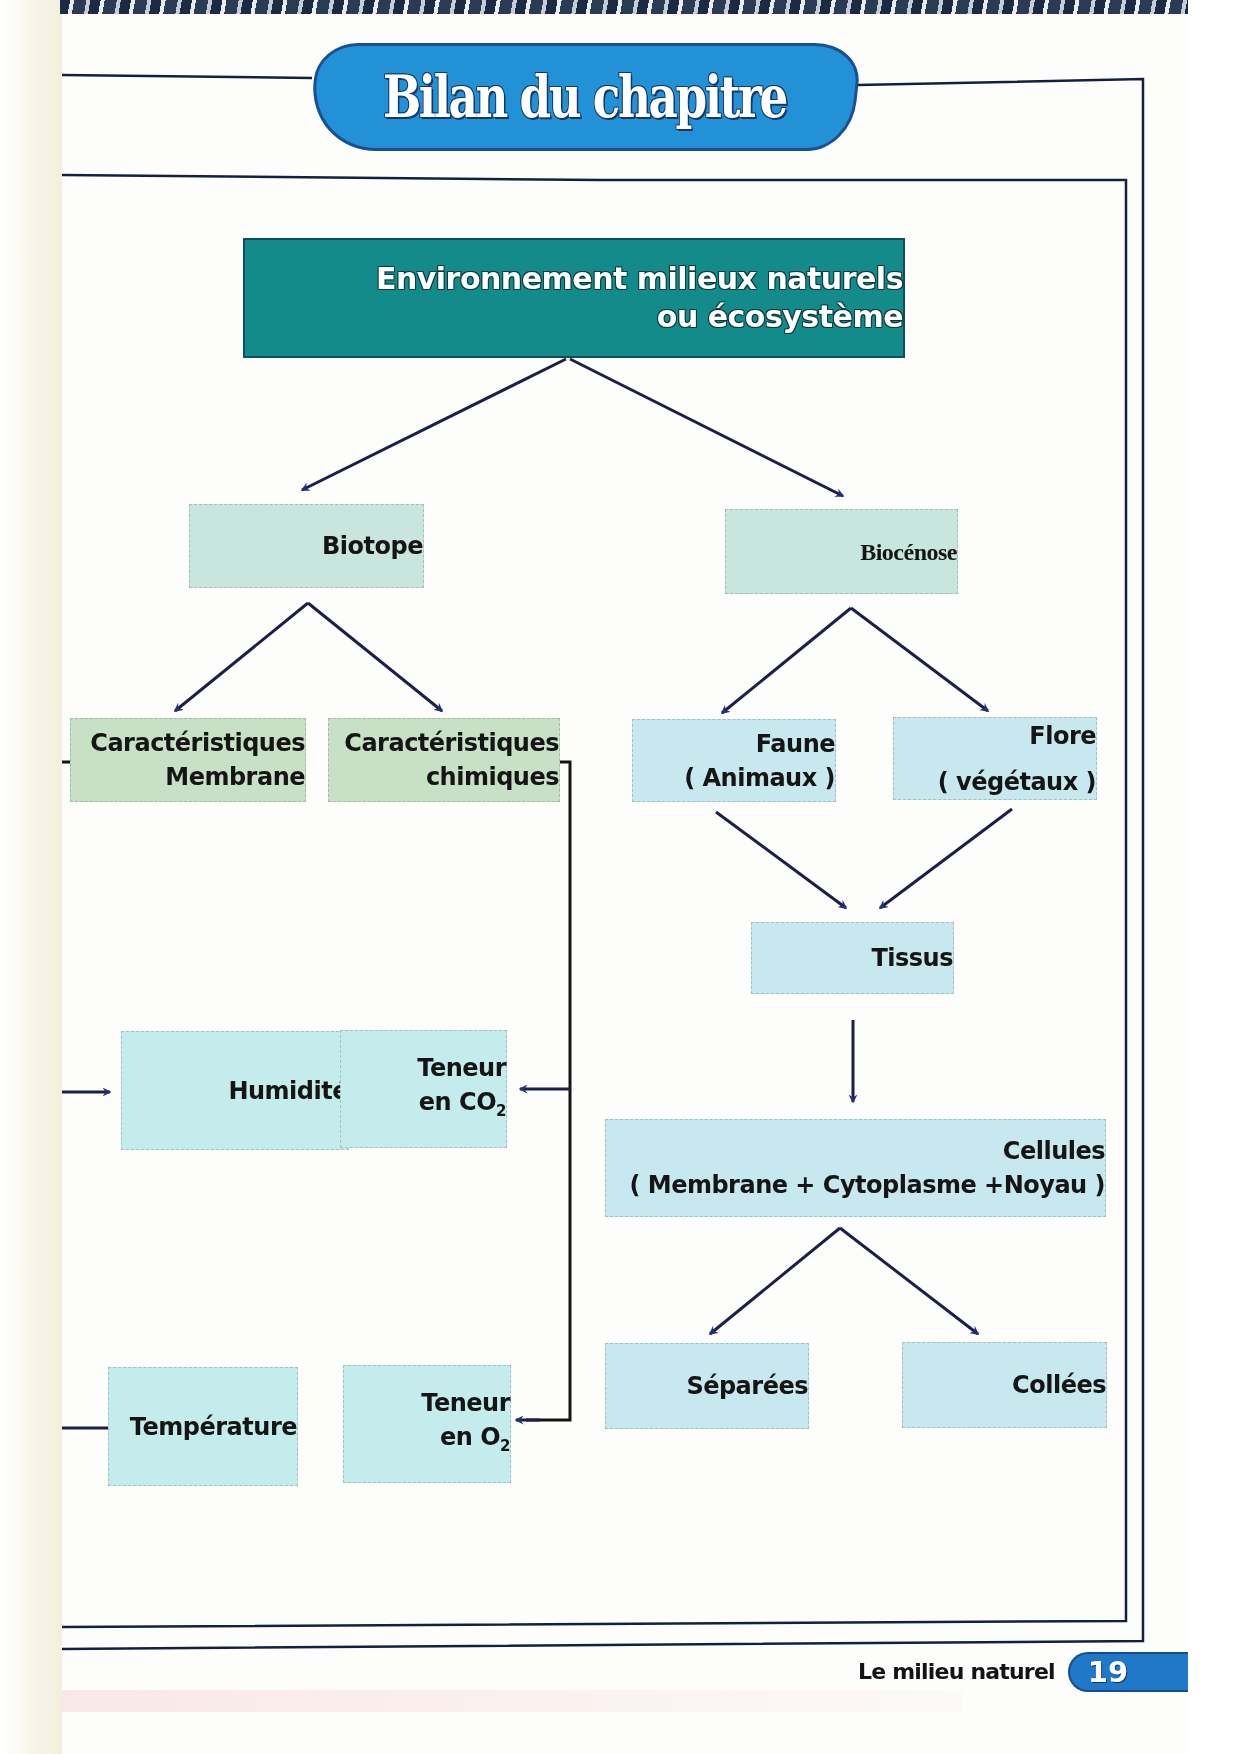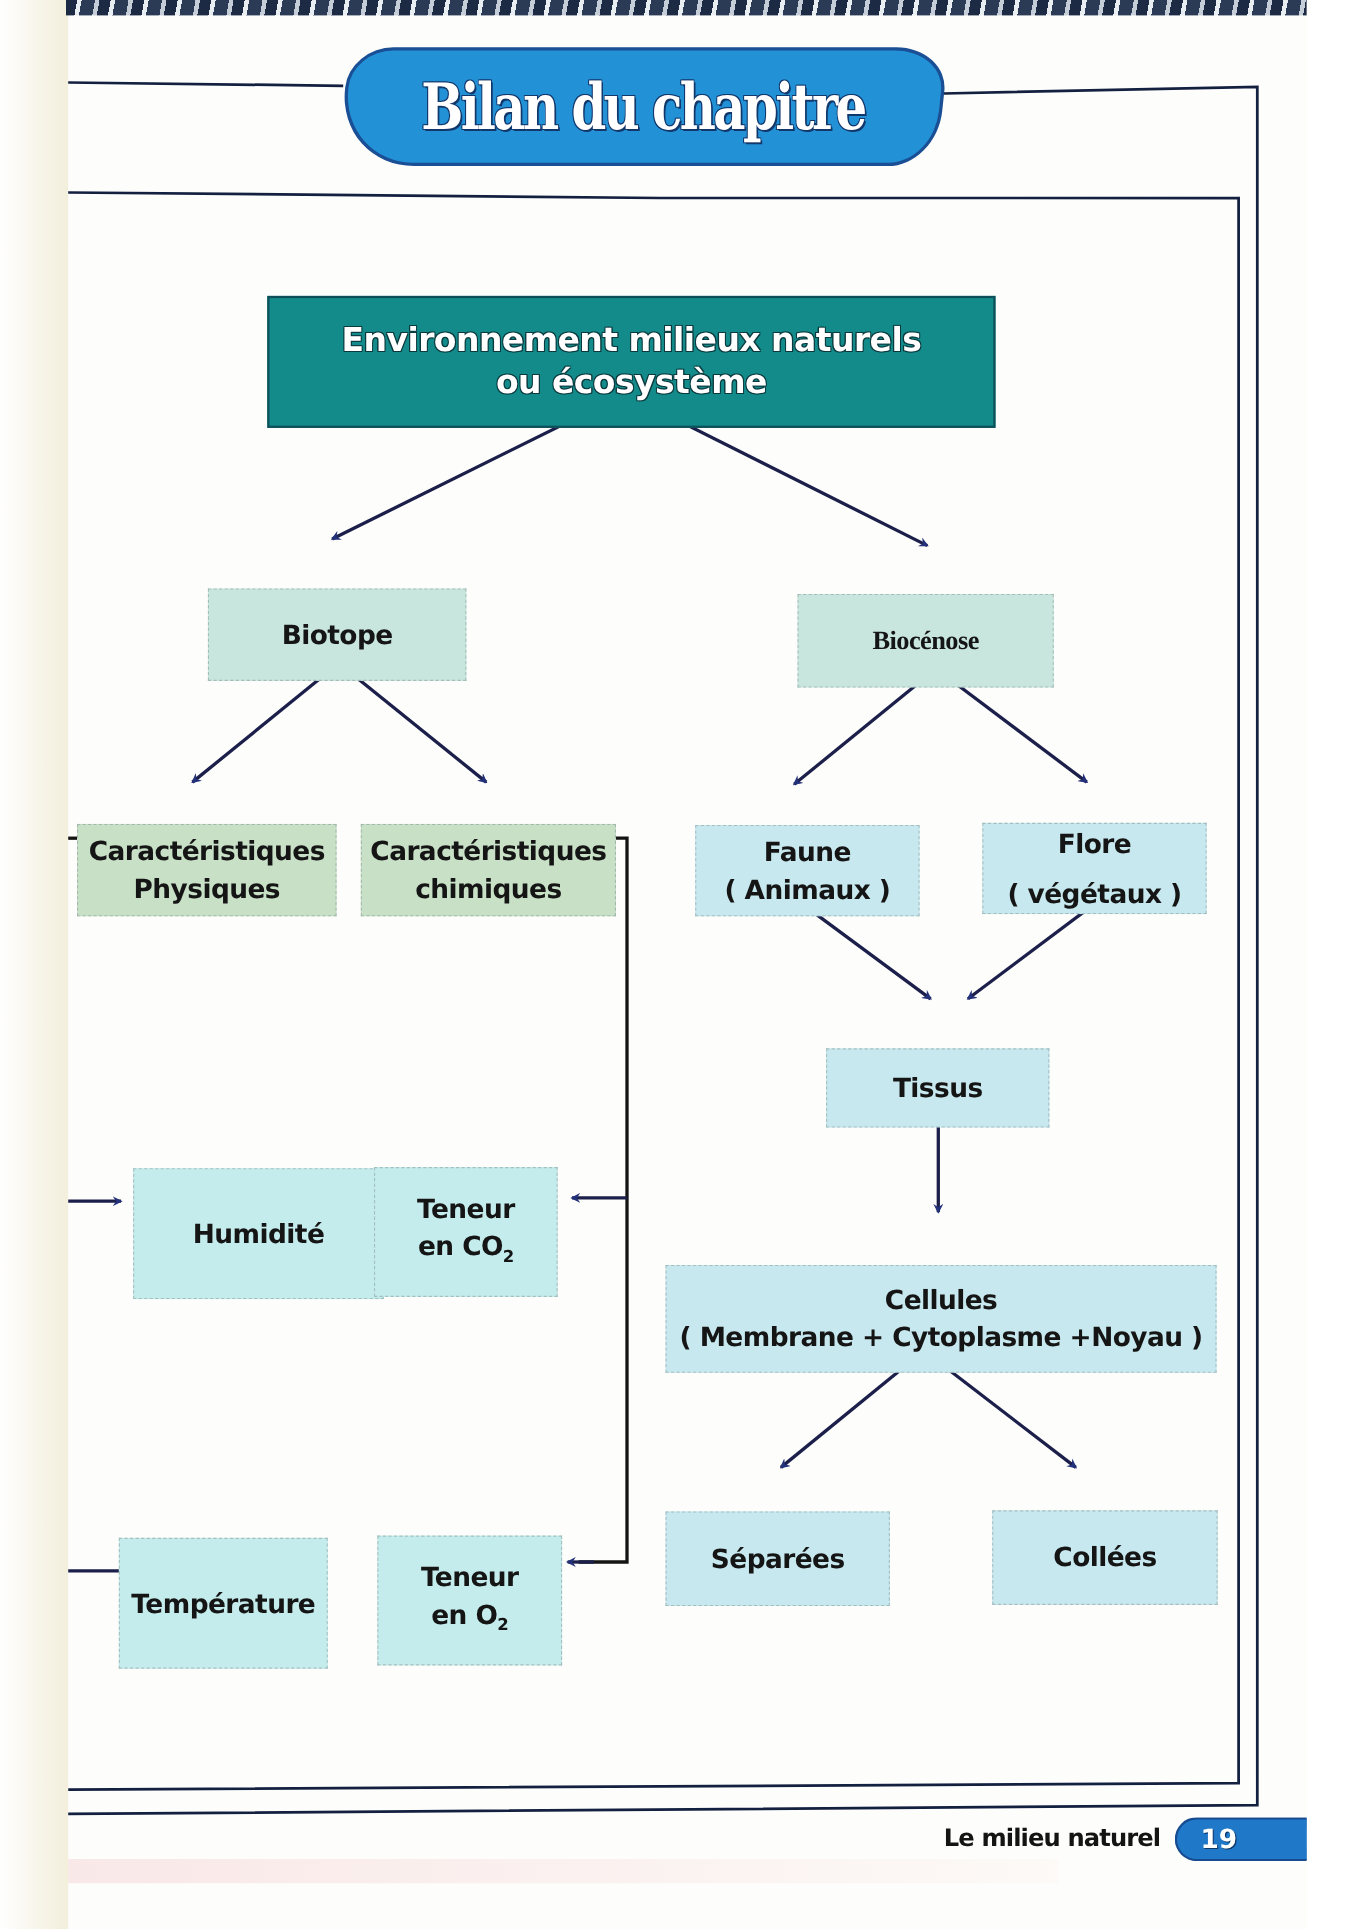--- a/index.html
+++ b/index.html
@@ -31,26 +31,25 @@
     .title-text {
       position: absolute; left: 312px; top: 43px; width: 545px; height: 108px;
       display: flex; align-items: center; justify-content: center;
       color: #ffffff; font-family: "DejaVu Serif", serif; font-weight: bold;
       font-size: 58px; letter-spacing: -3px;
       transform: scaleX(0.78);
       text-shadow: 2px 2px 0 #12376b, -1px -1px 0 #12376b, 1px -1px 0 #12376b, -1px 1px 0 #12376b;
     }
     .box {
       position: absolute; box-sizing: border-box;
-      display: flex; flex-direction: column; align-items: center; justify-content: center;
+      display: flex; flex-direction: column; align-items: flex-end; justify-content: center;
       text-align: center; color: #151515;
       font-family: "DejaVu Sans", sans-serif; font-weight: bold;
       font-size: 24px; line-height: 34px; letter-spacing: -0.5px;
       border: 1px dashed rgba(120,140,140,0.45);
-      margin-top: 31px;
     }
     .env {
       background: #128b8a; color: #ffffff; border: 2px solid #0e4f59;
       font-size: 30px; line-height: 38px;
       text-shadow: 1px 1px 0 #0b3a3e, -1px -1px 0 #0b3a3e, 1px -1px 0 #0b3a3e, -1px 1px 0 #0b3a3e;
     }
     .mint { background: #c8e6de; }
     .sage { background: #c7e0c6; }
     .aqua { background: #c5ecec; }
     .lightblue { background: #c6e8ee; }
@@ -62,21 +61,21 @@
       color: #141414; letter-spacing: -0.8px; line-height: 40px; white-space: nowrap;
     }
     .page-pill {
       position: absolute; left: 1068px; top: 1652px; width: 120px; height: 40px;
       background: #1f78c8; border: 2px solid #164b8f; border-right: none;
       border-radius: 20px 0 0 20px; box-sizing: border-box;
     }
     .page-num {
       position: absolute; left: 1068px; top: 1652px; width: 80px; height: 40px;
       display: flex; align-items: center; justify-content: center;
-      color: #ffffff; font-family: "DejaVu Sans", sans-serif; font-weight: bold; font-size: 24px;
+      color: #ffffff; font-family: "DejaVu Sans", sans-serif; font-weight: bold; font-size: 29px;
       text-shadow: 1px 1px 0 #0d3566;
     }
     .bottomshade {
       position: absolute; left: 62px; top: 1690px; width: 900px; height: 22px;
       background: linear-gradient(to right, rgba(245,215,215,0.55), rgba(250,235,230,0.2));
     }
   </style>
 </head>
 <body>
 
@@ -134,21 +133,21 @@
 
 <div class="box mint" style="left:189px; top:504px; width:235px; height:84px;">
   <span>Biotope</span>
 </div>
 <div class="box mint" style="left:725px; top:509px; width:233px; height:85px;font-family:Liberation Serif, serif;">
   <span>Biocénose</span>
 </div>
 
 <div class="box sage" style="left:70px; top:718px; width:236px; height:84px;">
   <span class="line2">Caractéristiques</span>
-  <span class="line2">Physiques</span>
+  <span class="line2">Membrane</span>
 </div>
 <div class="box sage" style="left:328px; top:718px; width:232px; height:84px;">
   <span class="line2">Caractéristiques</span>
   <span class="line2">chimiques</span>
 </div>
 <div class="box lightblue" style="left:632px; top:719px; width:204px; height:83px;">
   <span class="line2">Faune</span>
   <span class="line2">( Animaux )</span>
 </div>
 <div class="box lightblue" style="left:893px; top:717px; width:204px; height:83px;gap:12px;">

